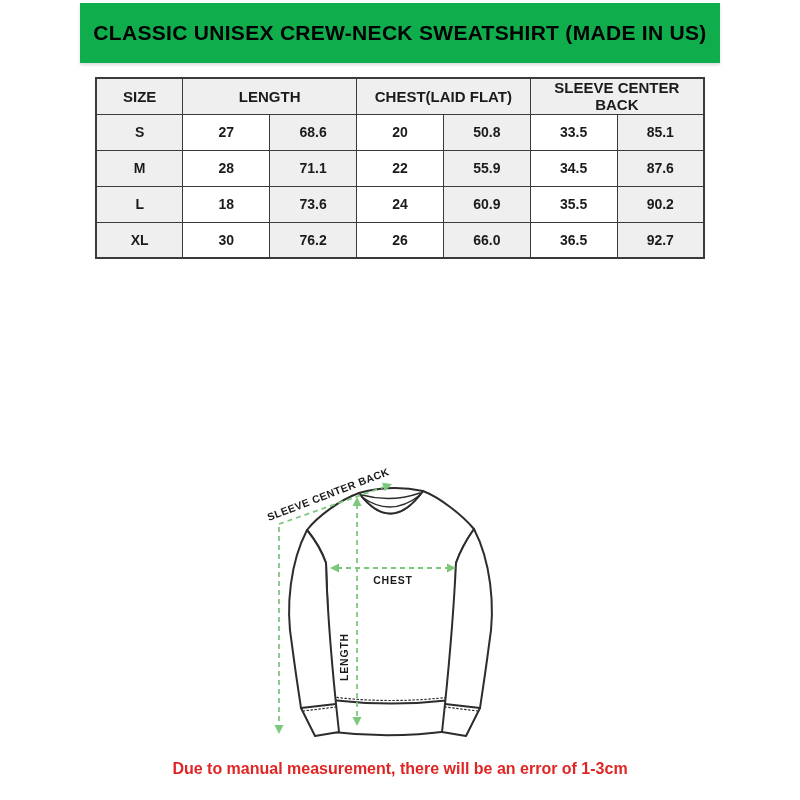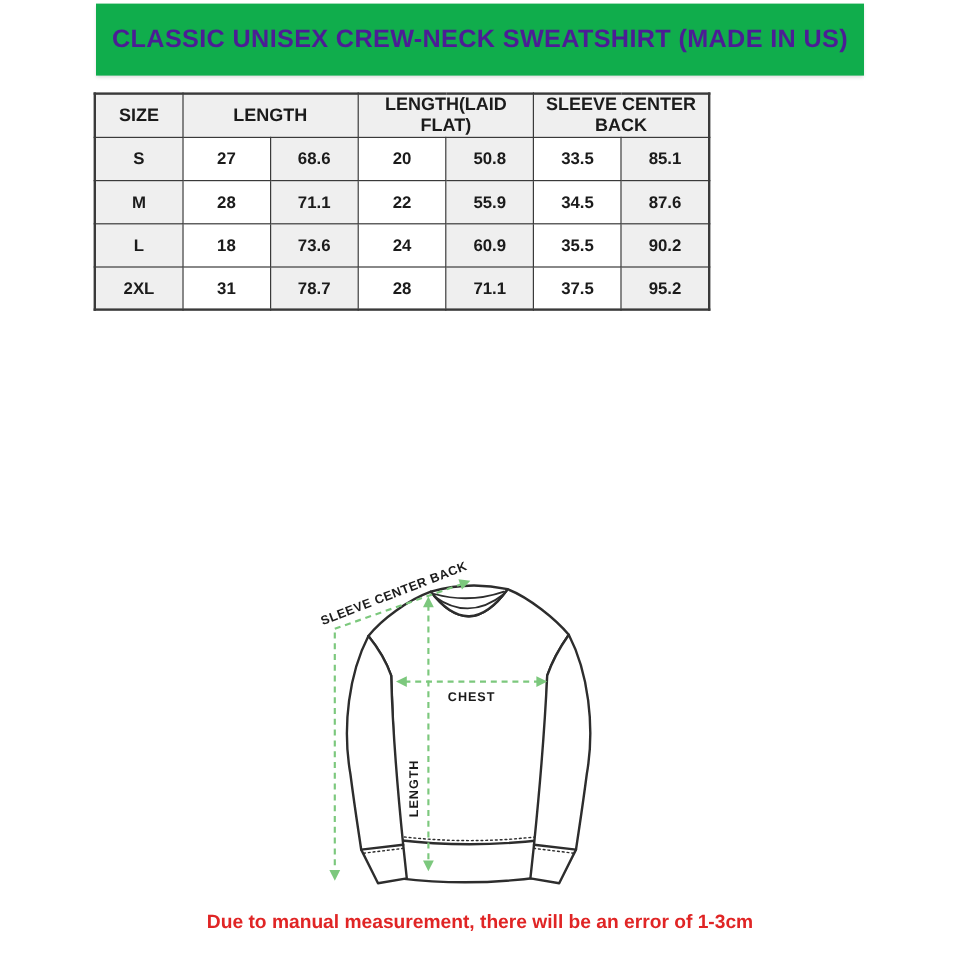--- a/index.html
+++ b/index.html
@@ -17,24 +17,24 @@
     width:800px;height:800px;background:#ffffff;position:relative;overflow:hidden;
     font-family:"Liberation Sans",sans-serif;
   }
   .banner{
     position:absolute;left:80px;top:3px;width:640px;height:60px;
     background:var(--banner-green);
     display:flex;align-items:center;justify-content:center;
     box-shadow:0 2px 3px rgba(0,0,0,.14);
   }
   .banner-title{
-    color:#4c1d95;font-weight:bold;font-size:21px;letter-spacing:.3px;white-space:nowrap;
+    color:#000000;font-weight:bold;font-size:21px;letter-spacing:.3px;white-space:nowrap;
   }
   table.size-table{
-    position:absolute;left:78px;top:77px;width:514px;
+    position:absolute;left:95px;top:77px;width:610px;
     border-collapse:collapse;table-layout:fixed;
     border:2px solid var(--border-dark);
   }
   .size-table th,.size-table td{
     border:1.5px solid var(--border-dark);
     height:36px;padding:0;text-align:center;vertical-align:middle;
     font-weight:bold;font-size:14px;color:var(--text-dark);background:#fff;
   }
   .size-table tr.group-row th{font-size:15px}
   .size-table .g{background:var(--cell-gray)}
@@ -59,21 +59,21 @@
       <col>
       <col>
       <col>
       <col>
       <col>
   </colgroup>
   <tbody>
       <tr class="group-row">
     <th class="g">SIZE</th>
     <th class="g" colspan="2">LENGTH</th>
-    <th class="g" colspan="2">LENGTH(LAID FLAT)</th>
+    <th class="g" colspan="2">CHEST(LAID FLAT)</th>
     <th class="g" colspan="2">SLEEVE CENTER BACK</th>
   </tr>
   <tr>
     <td class="g">S</td>
     <td>27</td>
     <td class="g">68.6</td>
     <td>20</td>
     <td class="g">50.8</td>
     <td>33.5</td>
     <td class="g">85.1</td>
@@ -90,27 +90,27 @@
   <tr>
     <td class="g">L</td>
     <td>18</td>
     <td class="g">73.6</td>
     <td>24</td>
     <td class="g">60.9</td>
     <td>35.5</td>
     <td class="g">90.2</td>
   </tr>
   <tr>
-    <td class="g">2XL</td>
-    <td>31</td>
-    <td class="g">78.7</td>
-    <td>28</td>
-    <td class="g">71.1</td>
-    <td>37.5</td>
-    <td class="g">95.2</td>
+    <td class="g">XL</td>
+    <td>30</td>
+    <td class="g">76.2</td>
+    <td>26</td>
+    <td class="g">66.0</td>
+    <td>36.5</td>
+    <td class="g">92.7</td>
   </tr>
 </tbody>
   </table>
 
 <svg class="diagram" viewBox="250 458 300 290" width="300" height="290" xmlns="http://www.w3.org/2000/svg">
 
   <g style="stroke:var(--outline-dark)" fill="#ffffff" stroke-width="2" stroke-linejoin="round" stroke-linecap="round">
 
     <path d="M359,493
       C340,500 318,516 307,530

